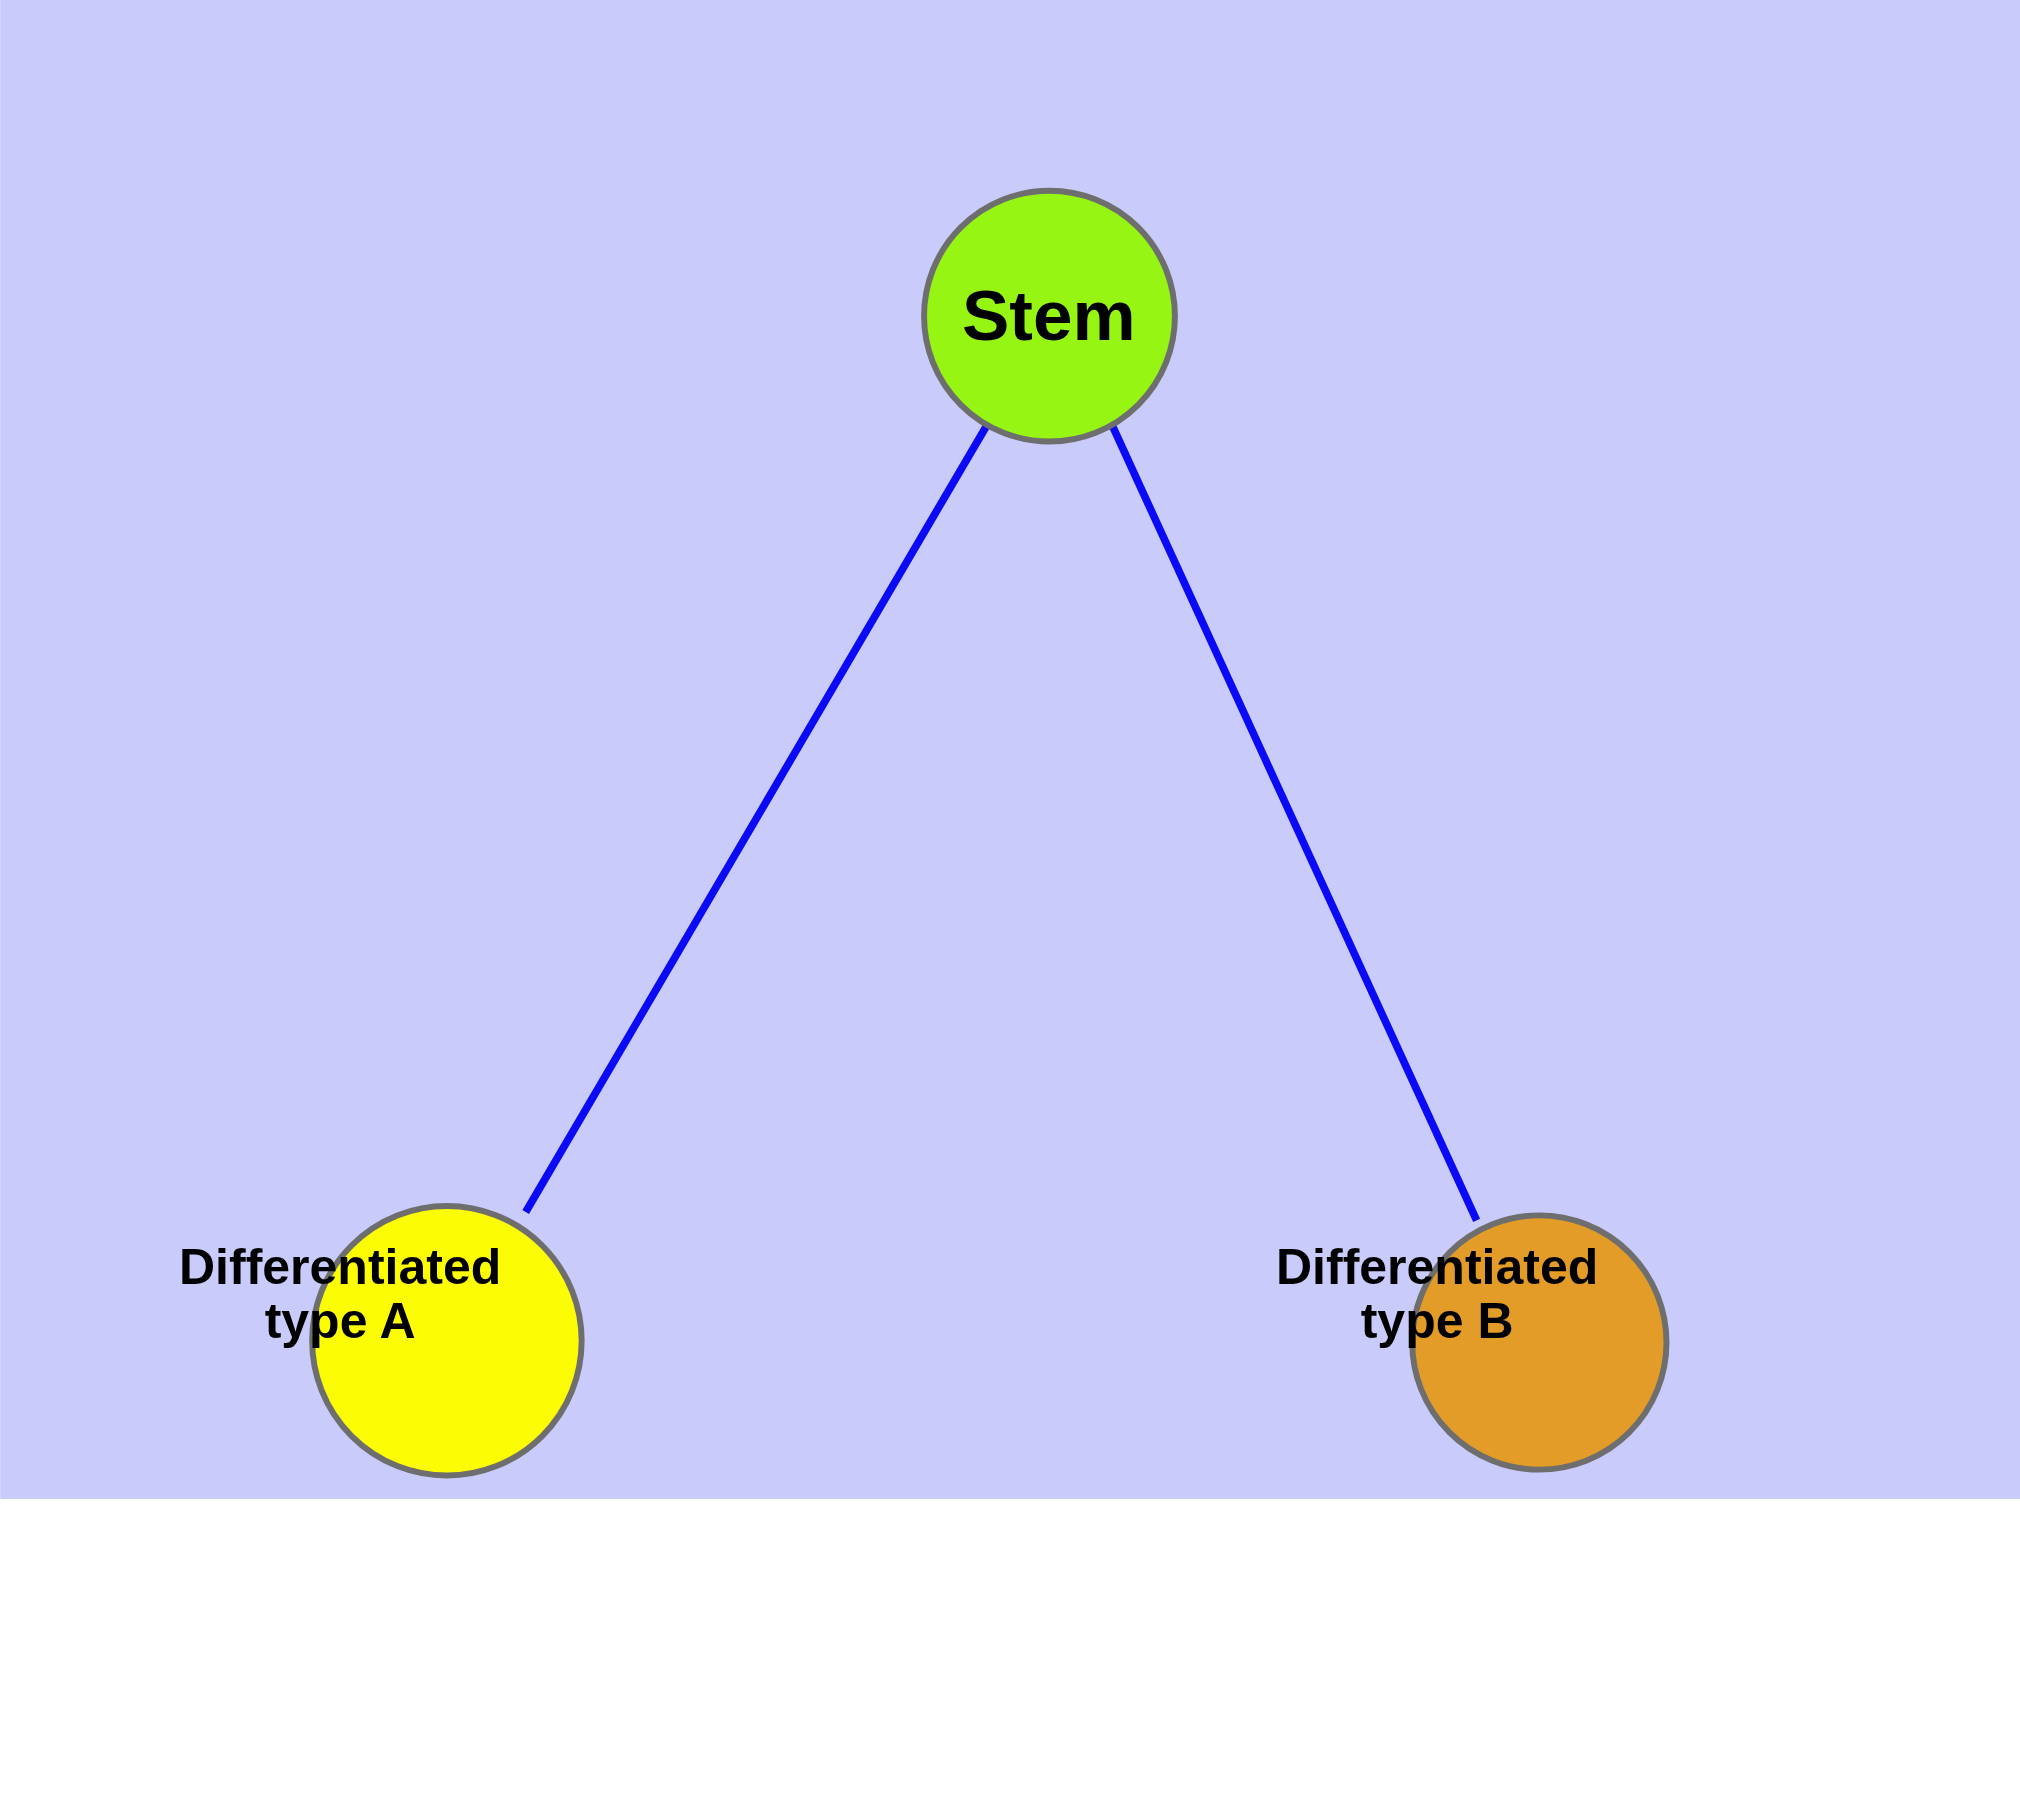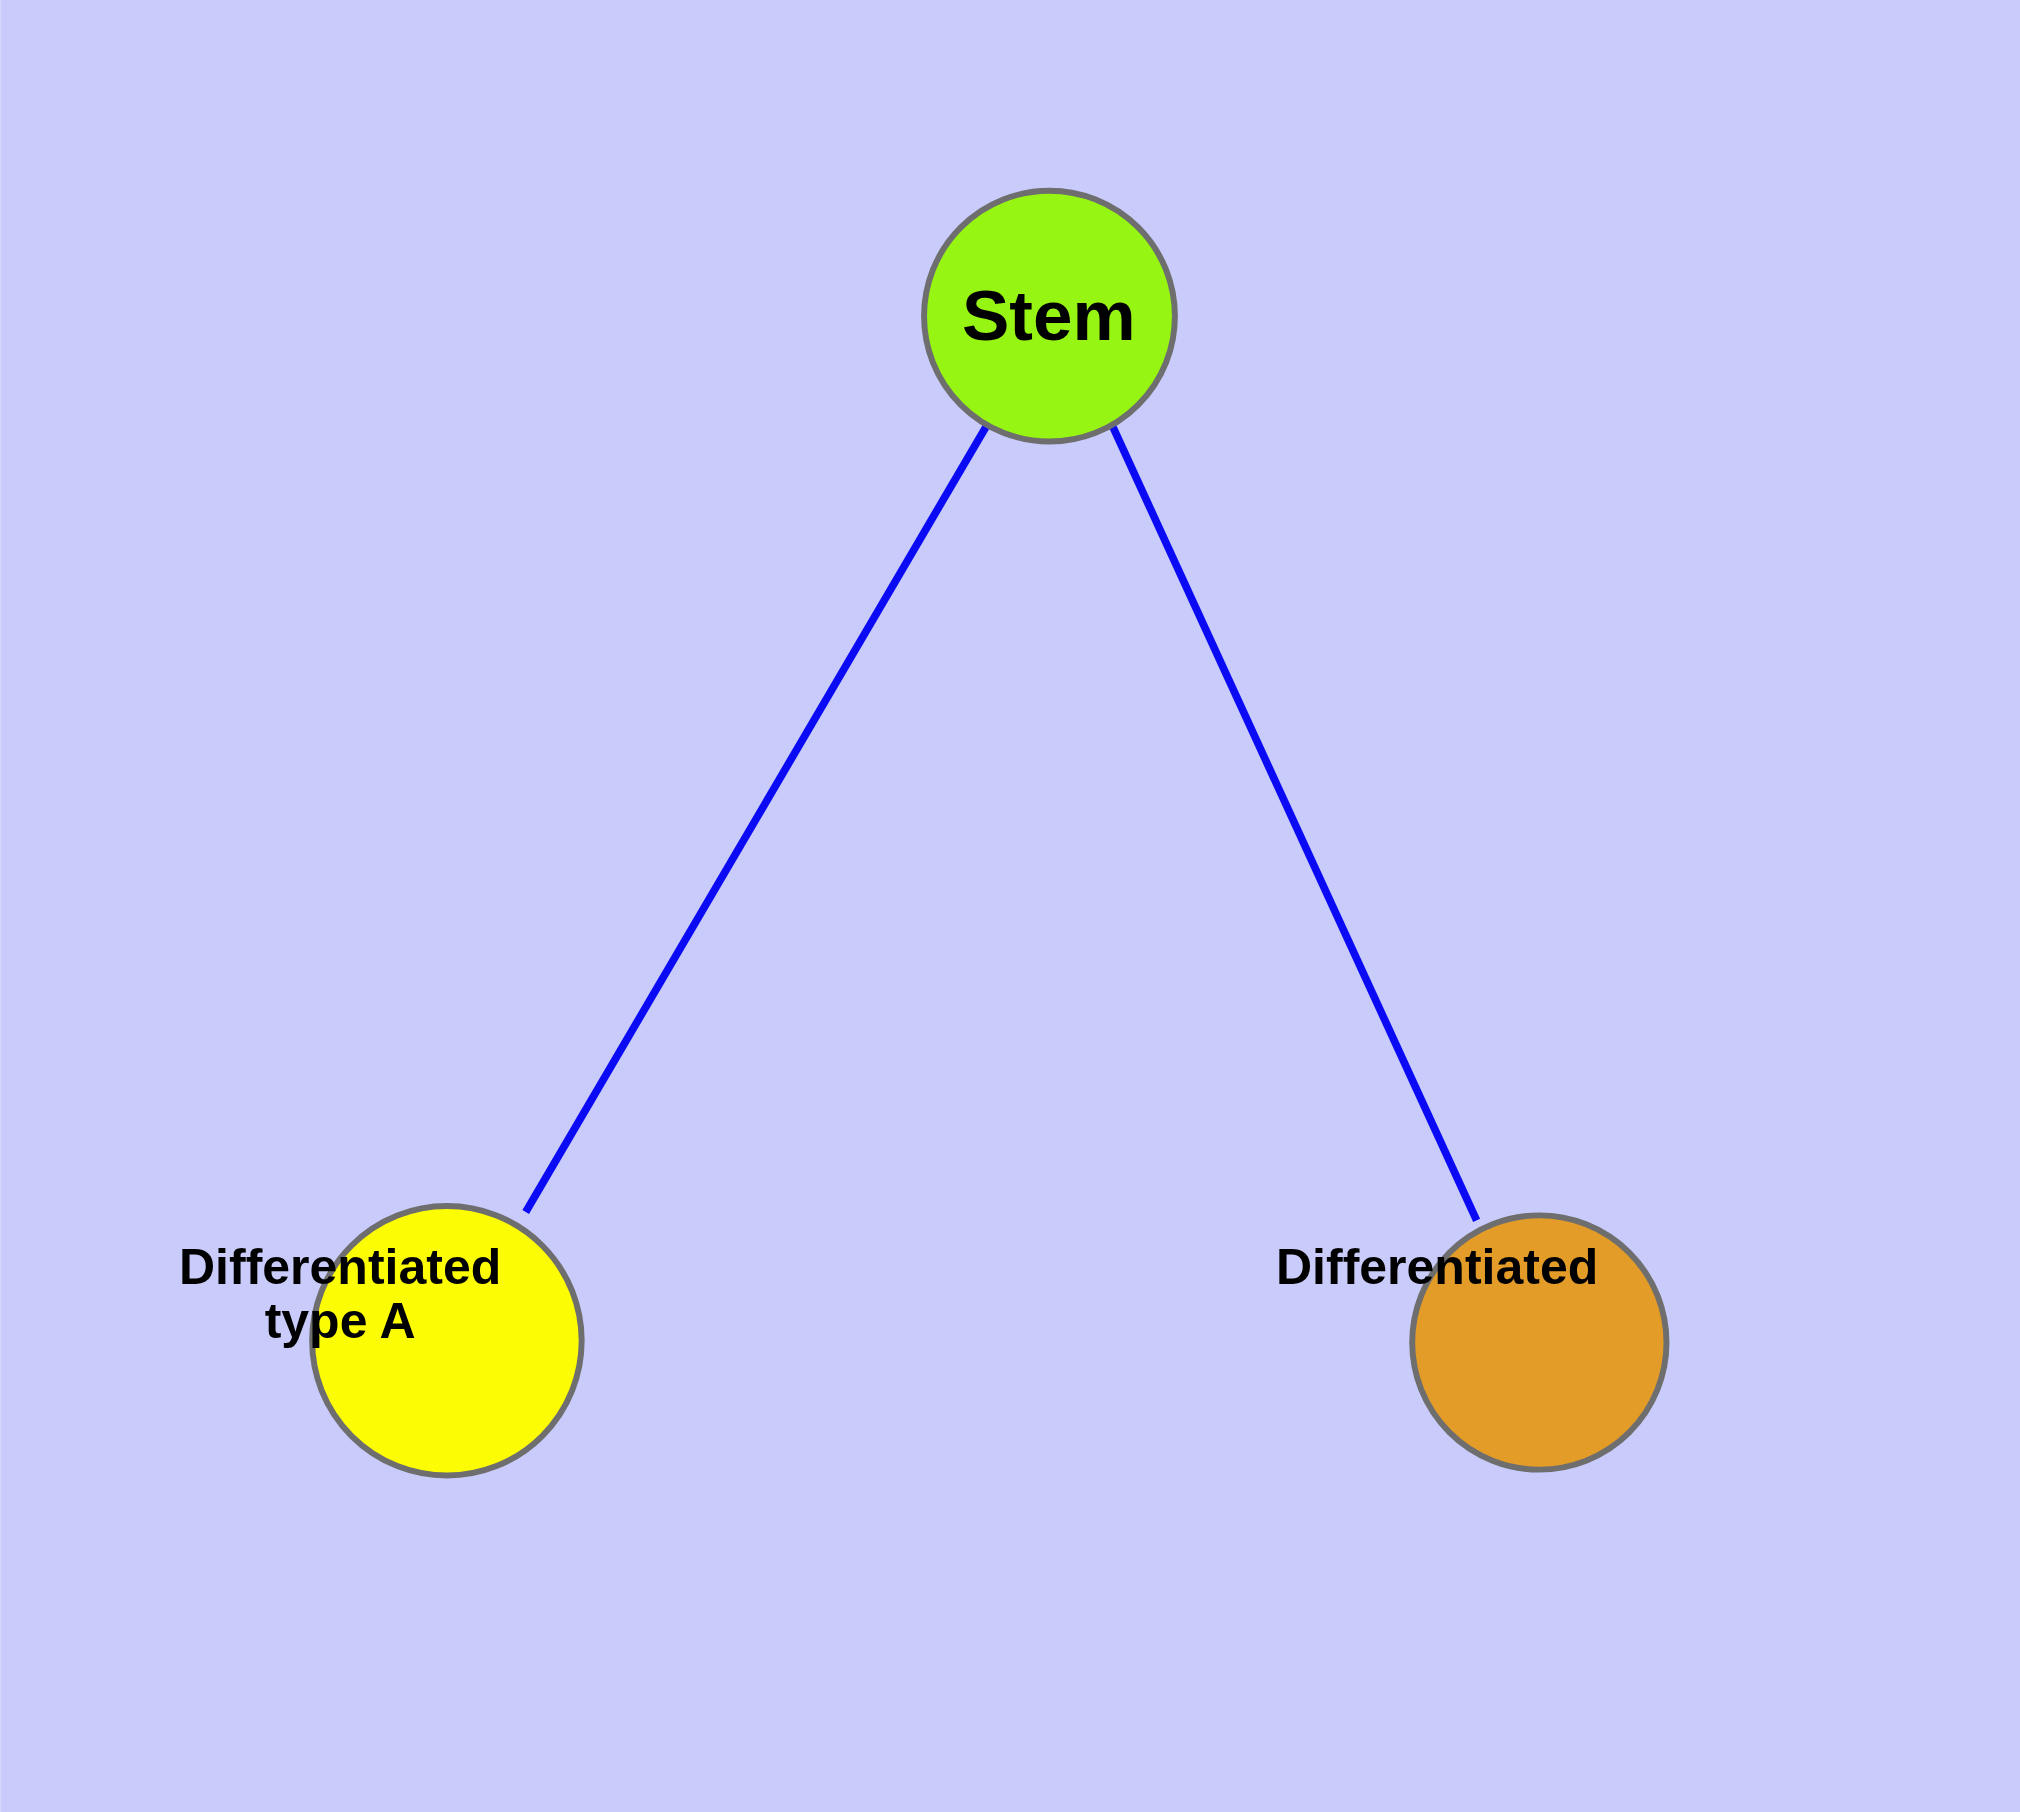--- a/index.html
+++ b/index.html
@@ -47,38 +47,38 @@
   .node-label.multi {
     font-size: 50px;
   }
   .label-line {
     display: block;
   }
 </style>
 </head>
 <body>
 
-<div id="canvas" style="width: 2021px; height: 1812px;">
+<div id="canvas" style="width: 2021px; height: 1499px;">
   <div id="graph-surface" style="width: 2021px; height: 1812px;">
 
     <svg class="graph-svg" viewBox="0 0 2384 2138" style="width: 2021px; height: 1812px;">
       <rect id="bg-rect" x="0" y="0" width="2384" height="2138" fill="#c9cbfa"></rect>
 
       <g id="edges-layer">
           <line x1="1164" y1="502" x2="620" y2="1430" stroke="#0a0af5" stroke-width="9" stroke-linecap="butt"></line>
           <line x1="1312" y1="502" x2="1742" y2="1440" stroke="#0a0af5" stroke-width="9" stroke-linecap="butt"></line>
         </g>
       <g id="nodes-layer">
           <circle cx="1238" cy="373" r="148" fill="#96f513" stroke="#6e6e6e" stroke-width="7"></circle>
           <circle cx="527" cy="1582" r="159" fill="#fcfc04" stroke="#6e6e6e" stroke-width="7"></circle>
           <circle cx="1816" cy="1584" r="150" fill="#e49c28" stroke="#6e6e6e" stroke-width="7"></circle>
         </g>
     </svg>
 
     <div id="labels-layer">
         <div class="node-label single" style="left: 962px; top: 278px;"><span class="label-line">Stem</span></div>
         <div class="node-label multi" style="left: 179px; top: 1240px;"><span class="label-line">Differentiated</span><span class="label-line">type A</span></div>
-        <div class="node-label multi" style="left: 1276px; top: 1240px;"><span class="label-line">Differentiated</span></div>
+        <div class="node-label multi" style="left: 1276px; top: 1240px;"><span class="label-line">Differentiated</span><span class="label-line">type B</span></div>
       </div>
 
   </div>
 </div>
 
 
 </body></html>

